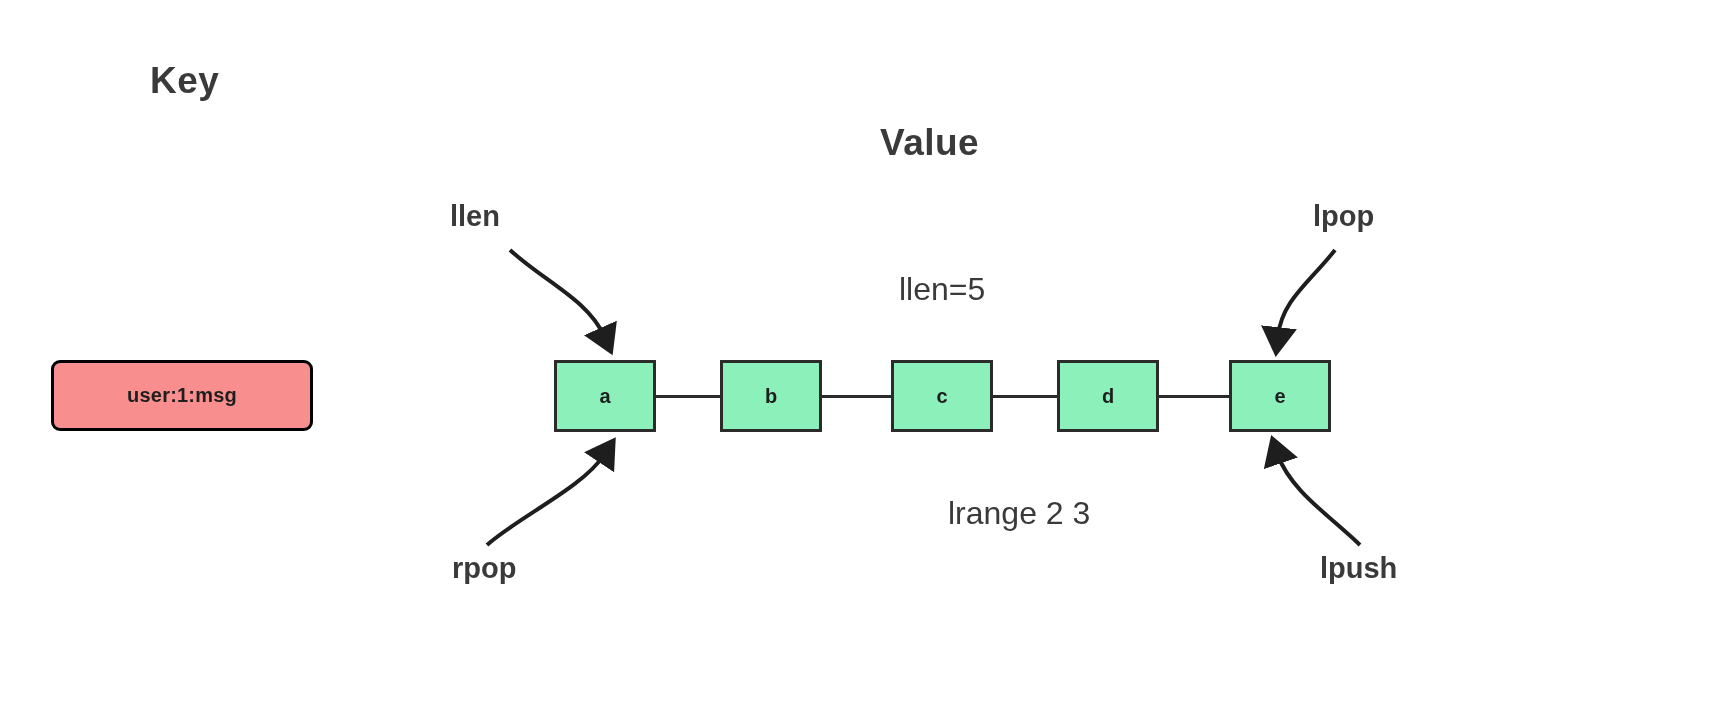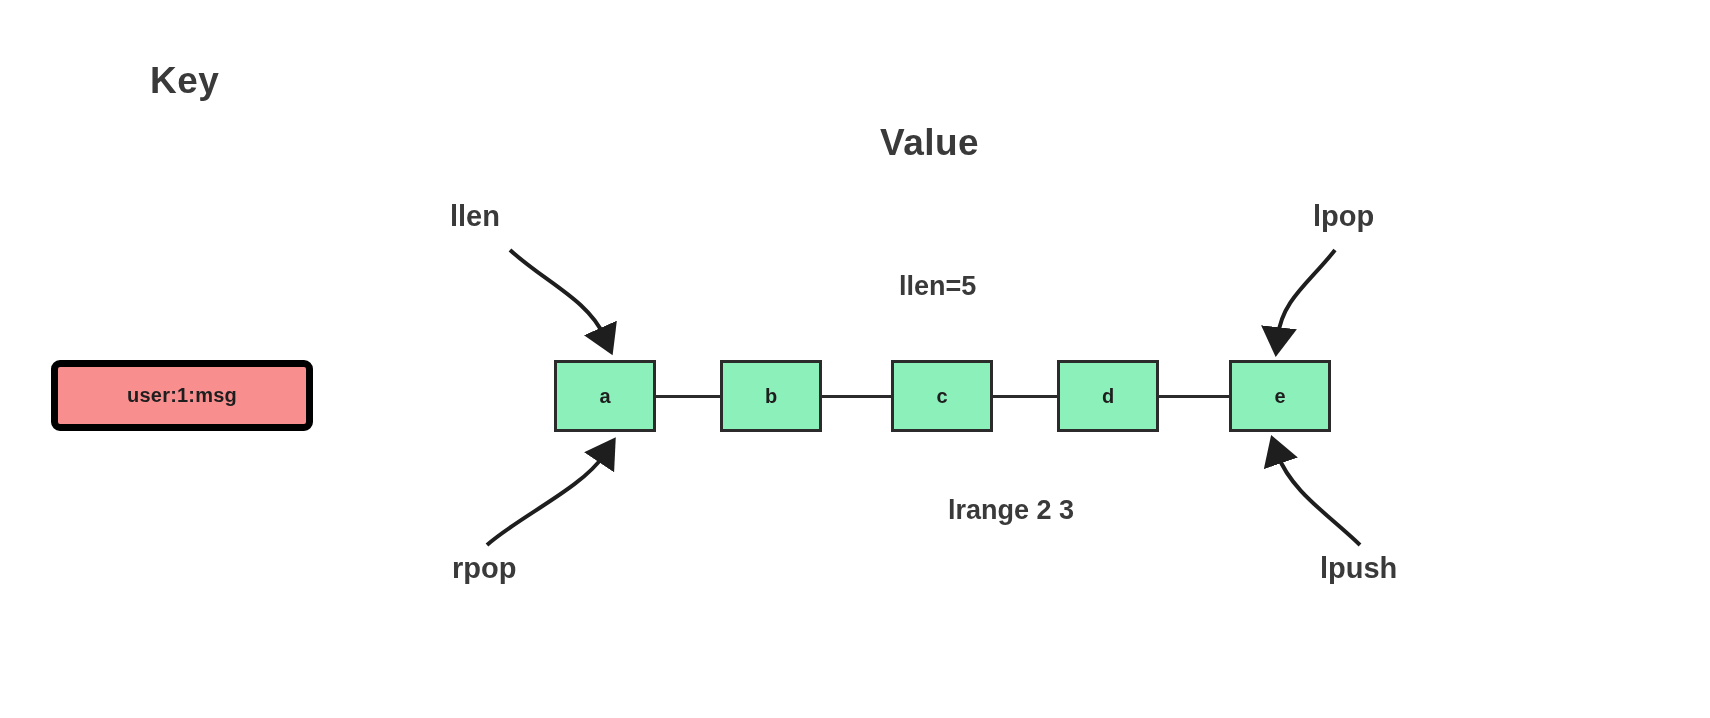--- a/index.html
+++ b/index.html
@@ -32,21 +32,21 @@
   #heading-value { left: 880px; top: 77px; margin-top: 45px; }
 
   
   #key-box {
     position: absolute;
     left: 51px;
     top: 360px;
     width: 262px;
     height: 71px;
     background: #f98e8e;
-    border: 7px solid #000000;
+    border: 3px solid #000000;
     border-radius: 9px;
     box-sizing: border-box;
     display: flex;
     align-items: center;
     justify-content: center;
   }
   #key-box .key-label {
     font-size: 20px;
     font-weight: bold;
     color: #1e1e1e;
@@ -107,23 +107,23 @@
     font-size: 29px;
     white-space: nowrap;
   }
   #label-lpush { left: 450px;  top: 200px; }
   #label-rpush { left: 1313px; top: 200px; }
   #label-lpop  { left: 452px;  top: 552px; }
   #label-rpop  { left: 1320px; top: 552px; }
 
   .note-label {
     position: absolute;
-    font-weight: bold;
+    font-weight: normal;
     color: #3a3a3a;
-    font-size: 27px;
+    font-size: 32px;
     white-space: nowrap;
   }
   #label-llen   { left: 899px; top: 271px; }
   #label-lrange { left: 948px; top: 495px; }
 </style>
 </head>
 <body>
 
 <div id="stage">
 

